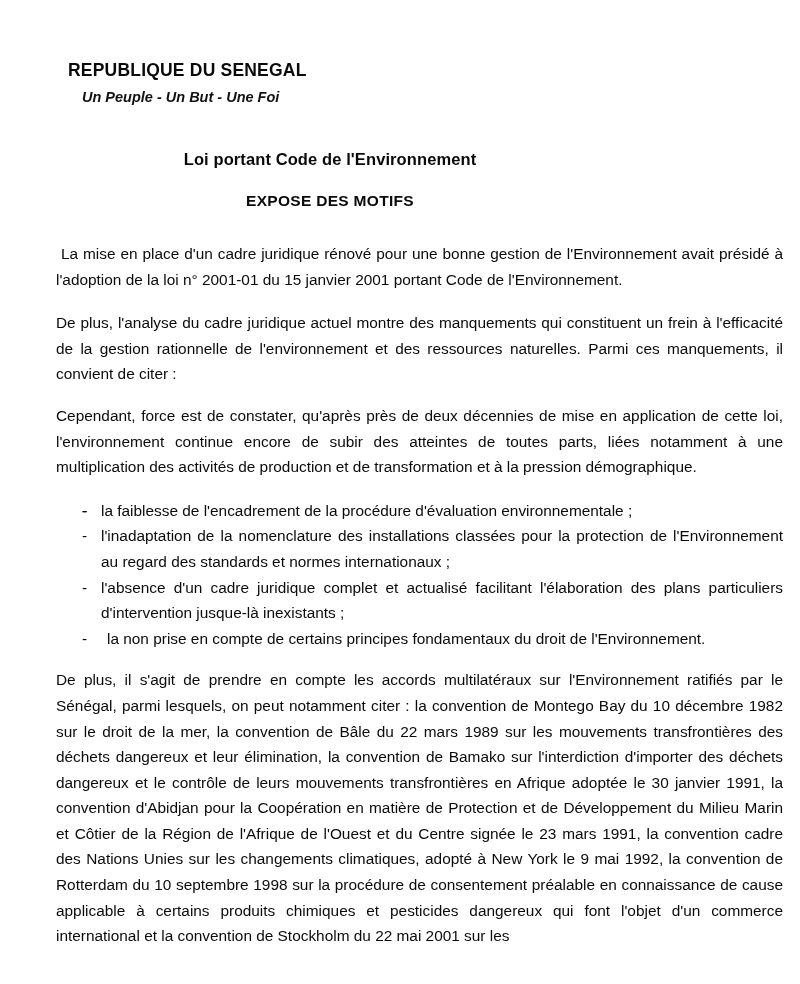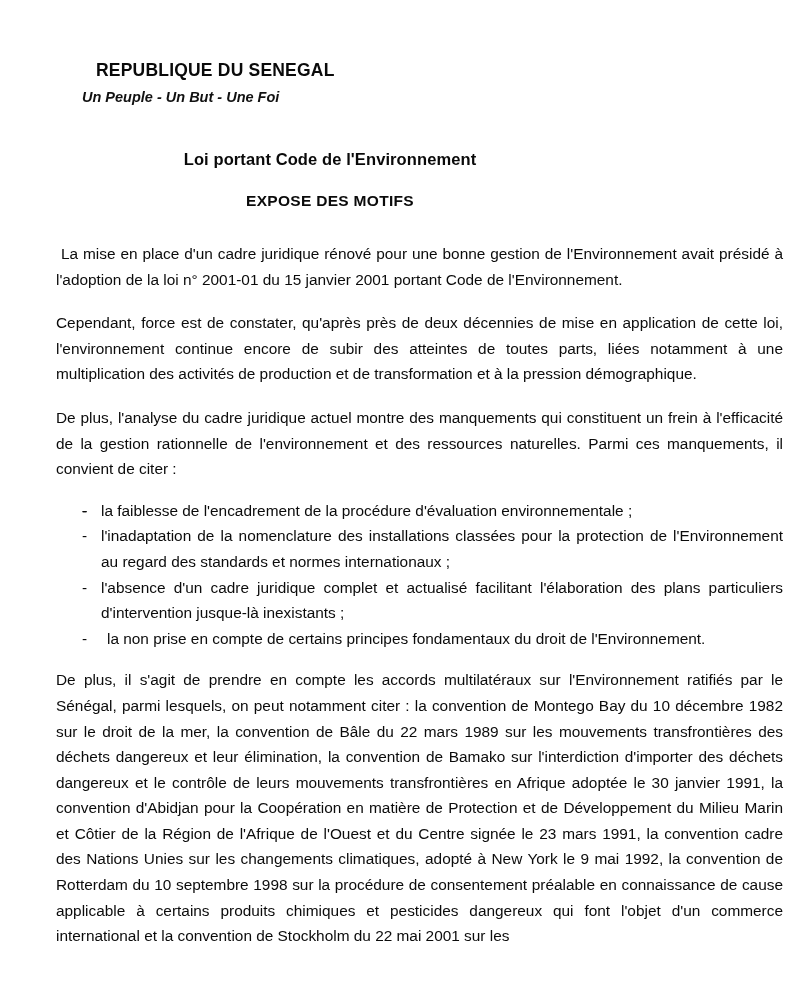--- a/index.html
+++ b/index.html
@@ -34,21 +34,20 @@
     left: 68px;
     top: 60px;
     width: 420px;
   }
   .letterhead-title {
     font-size: 17.5px;
     font-weight: bold;
     letter-spacing: 0.2px;
     line-height: 1.15;
     color: #0a0a0a;
-    margin-left: 28px;
   }
   .letterhead-motto {
     font-size: 14.5px;
     font-style: italic;
     font-weight: bold;
     line-height: 1.2;
     margin-top: 9px;
     margin-left: 14px;
     color: #111111;
   }
@@ -145,23 +144,23 @@
   </div>
 
   <div class="doc-title">Loi portant Code de l'Environnement</div>
 
   <div class="section-title">EXPOSE DES MOTIFS</div>
 
   <div class="body-col">
 
     <p class="para para-first">La mise en place d'un cadre juridique rénové pour une bonne gestion de l'Environnement avait présidé à l'adoption de la loi n° 2001-01 du 15 janvier 2001 portant Code de l'Environnement.</p>
 
+    <p class="para para-tight">De plus, l'analyse du cadre juridique actuel montre des manquements qui constituent un frein à l'efficacité de la gestion rationnelle de l'environnement et des ressources naturelles. Parmi ces manquements, il convient de citer :</p>
+
     <p class="para">Cependant, force est de constater, qu'après près de deux décennies de mise en application de cette loi, l'environnement continue encore de subir des atteintes de toutes parts, liées notamment à une multiplication des activités de production et de transformation et à la pression démographique.</p>
-
-    <p class="para para-tight">De plus, l'analyse du cadre juridique actuel montre des manquements qui constituent un frein à l'efficacité de la gestion rationnelle de l'environnement et des ressources naturelles. Parmi ces manquements, il convient de citer :</p>
 
     <ul class="bullet-list">
       <li class="bullet-item">
         <span class="dash">-</span>
       </li>
       <li class="bullet-item">
         <span class="dash">-</span>
       </li>
       <li class="bullet-item">
         <span class="dash">-</span>

